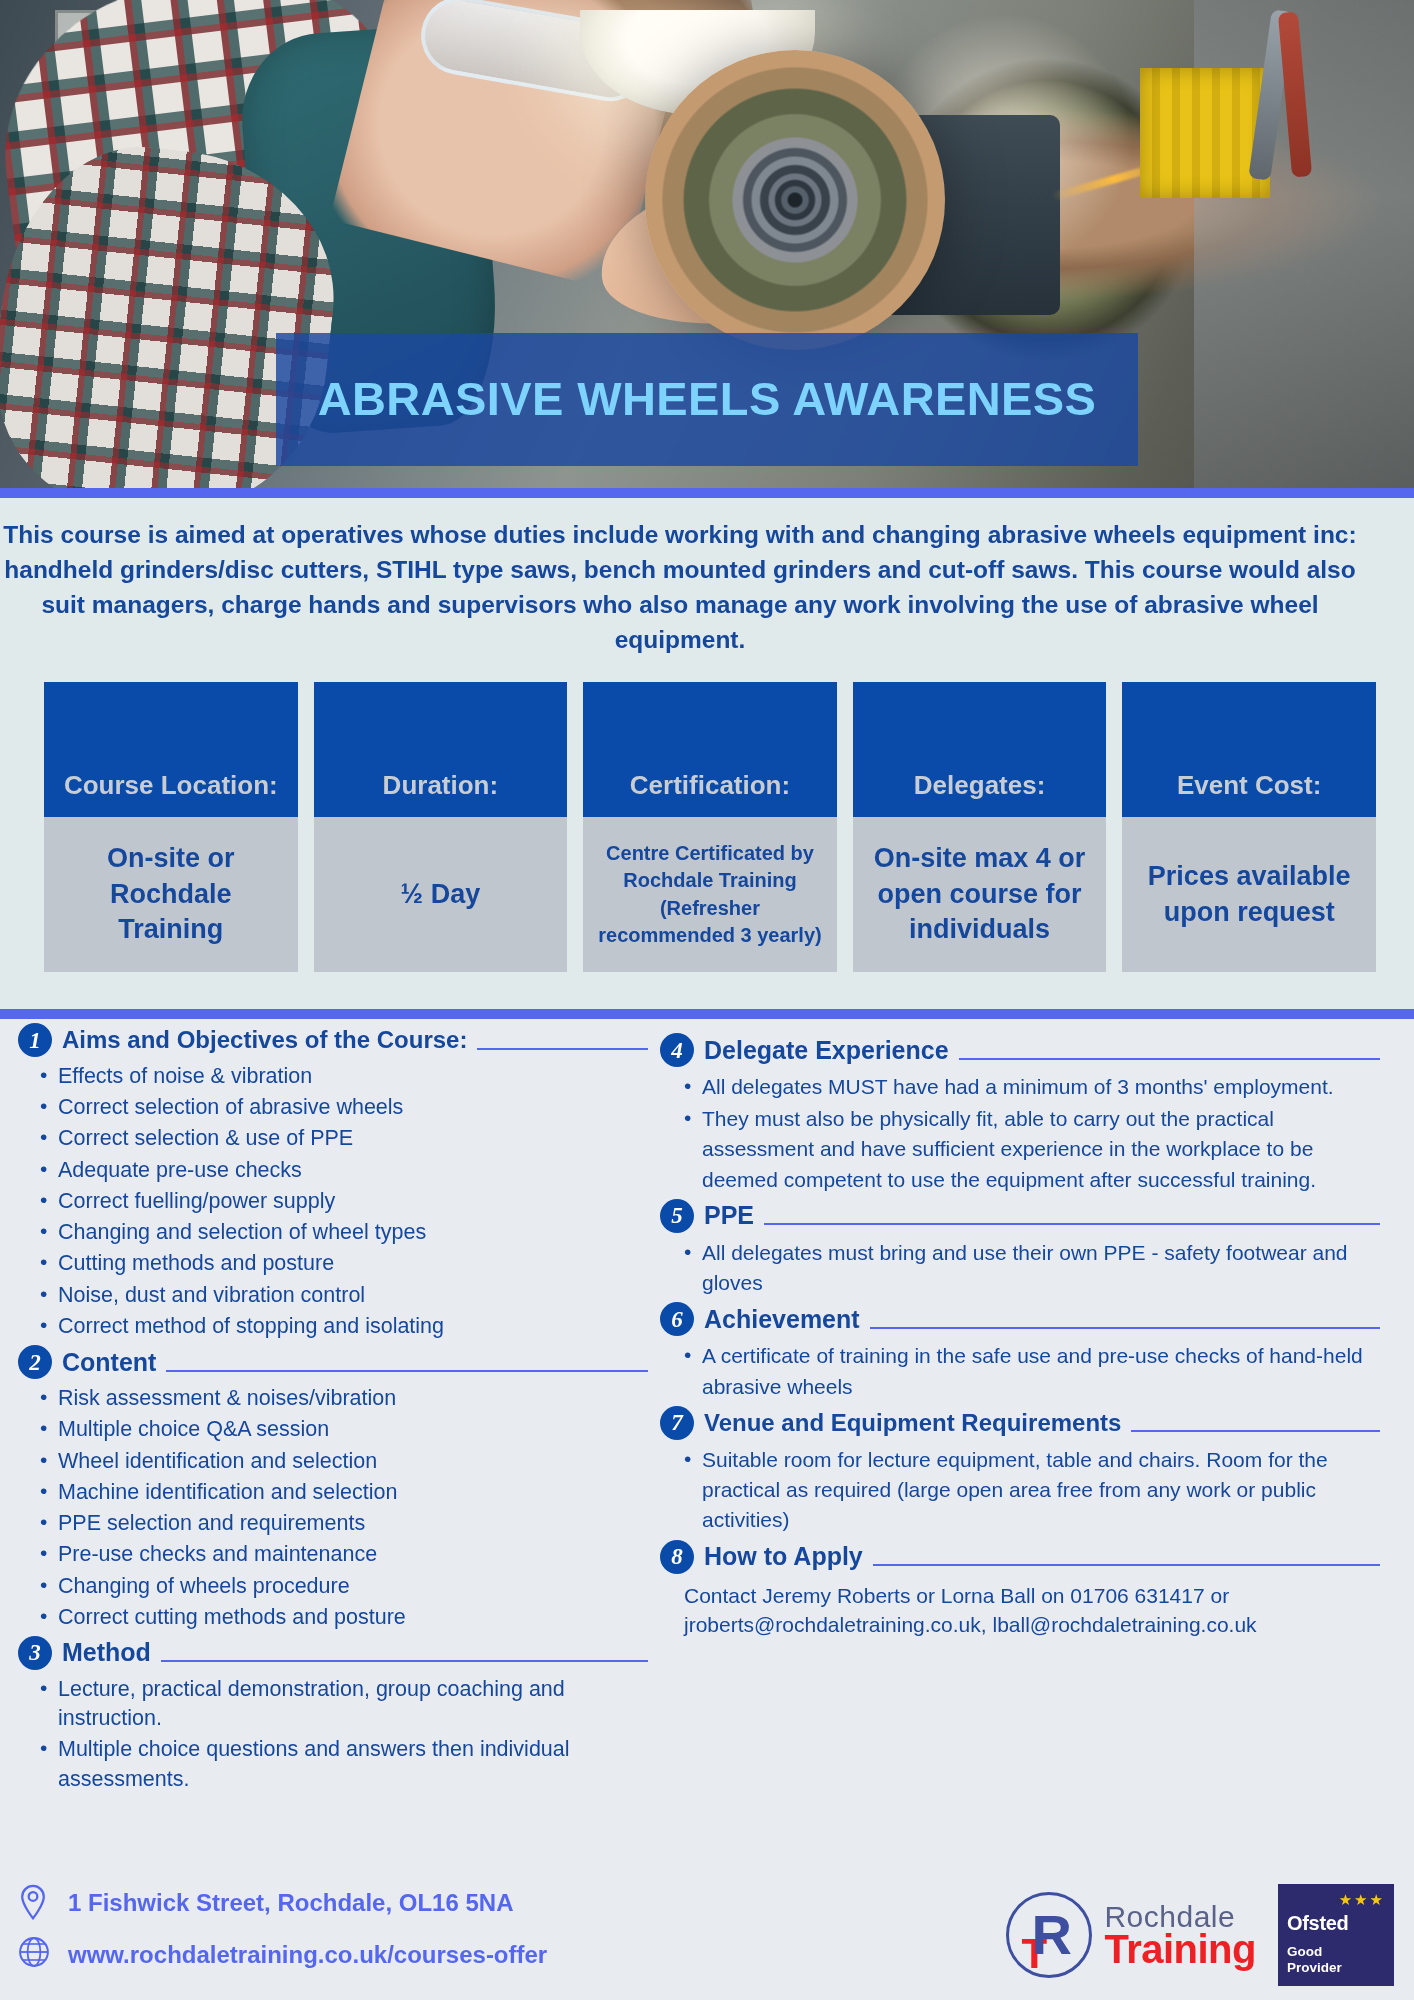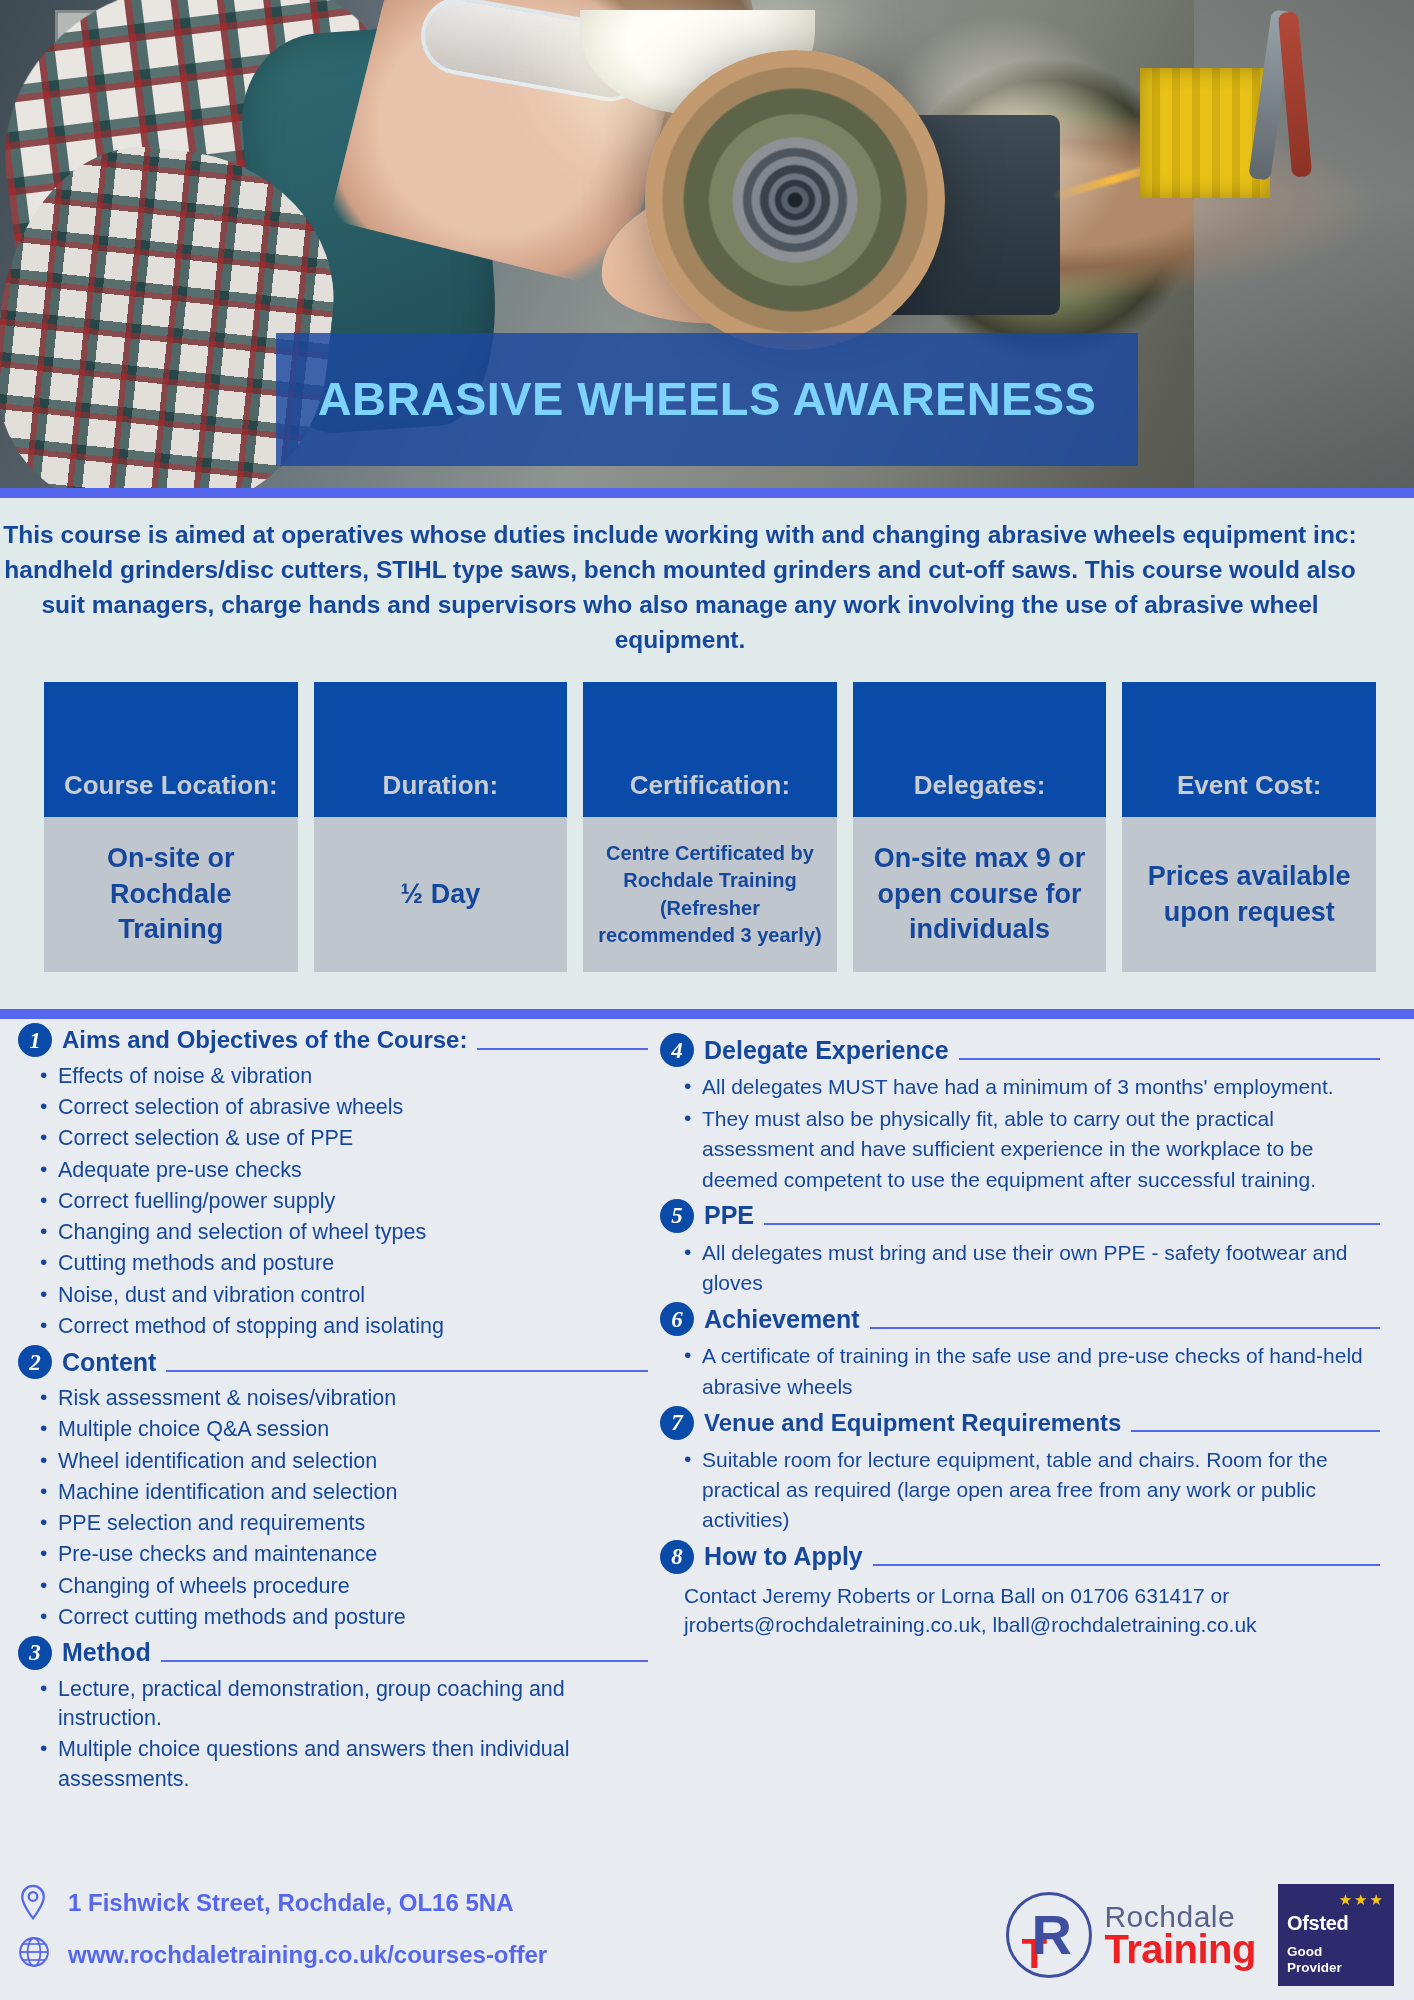--- a/index.html
+++ b/index.html
@@ -458,21 +458,21 @@
         </div>
         <div class="cell">
           <span>Centre Certificated by Rochdale Training (Refresher recommended 3 yearly)</span>
         </div>
       </div>
       <div class="col">
         <div class="head">
           <span>Delegates:</span>
         </div>
         <div class="cell">
-          <span>On-site max 9 or open course for individuals</span>
+          <span>On-site max 4 or open course for individuals</span>
         </div>
       </div>
       <div class="col">
         <div class="head">
           <span>Event Cost:</span>
         </div>
         <div class="cell">
           <span>Prices available upon request</span>
         </div>
       </div>

